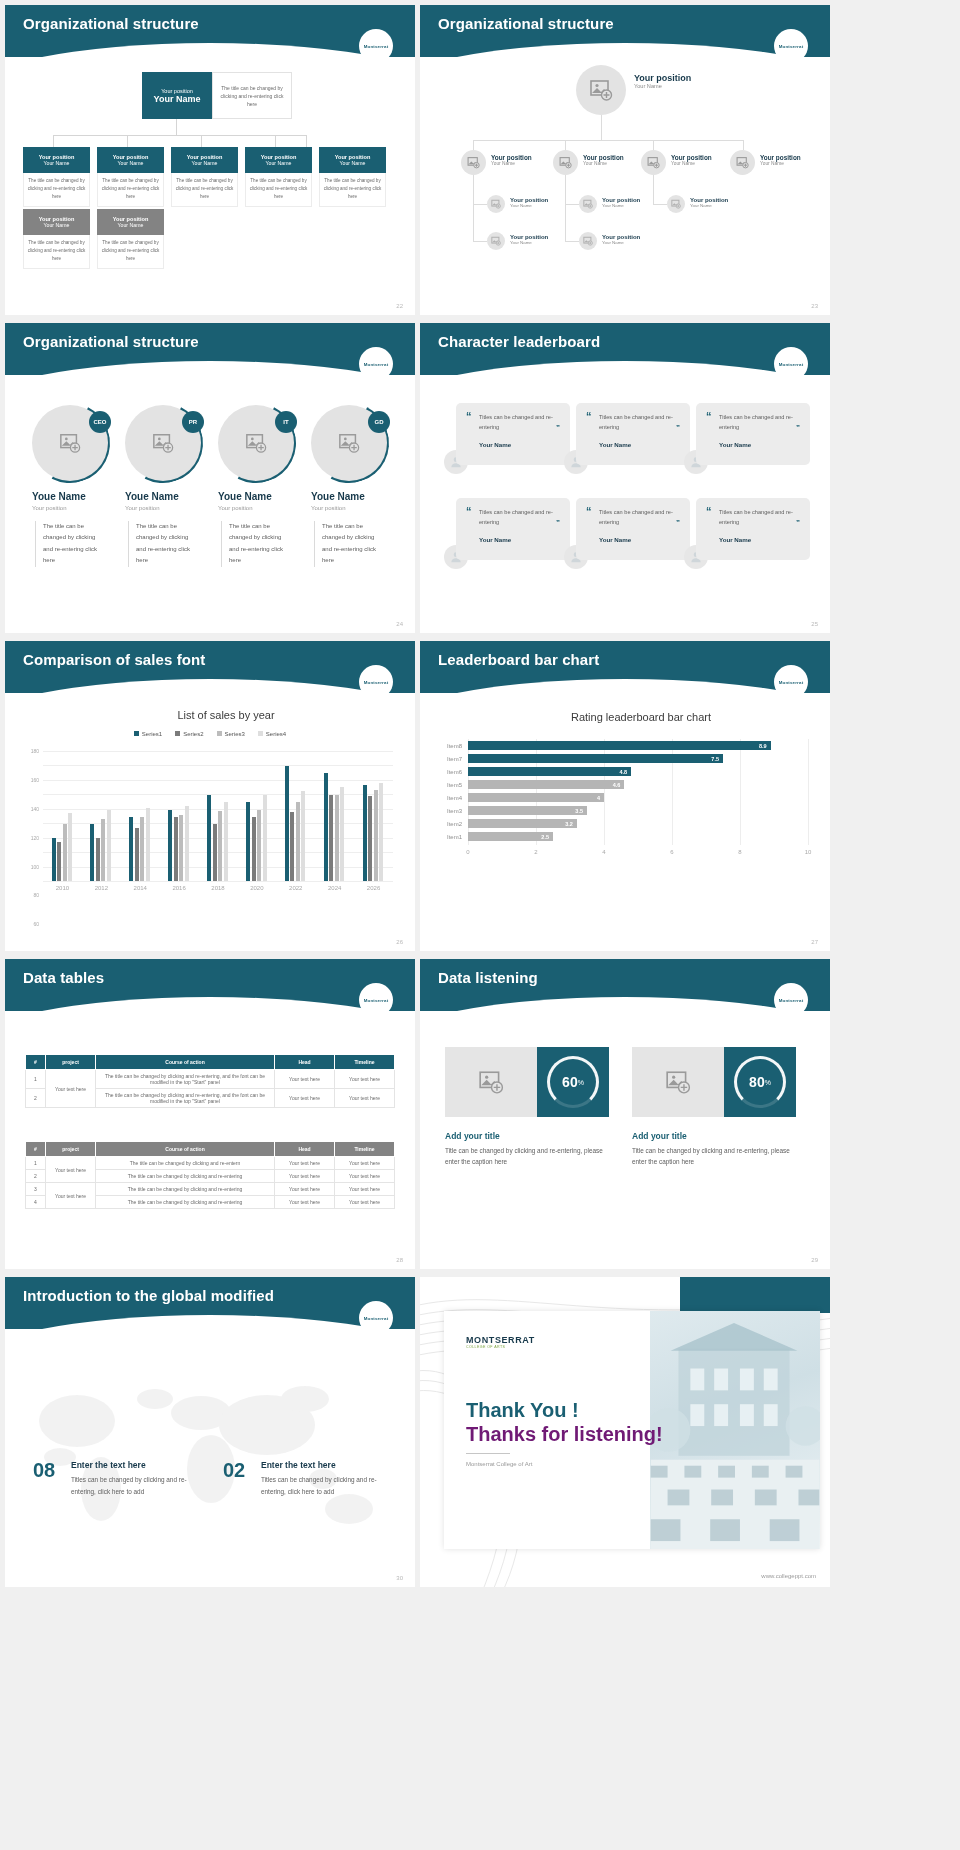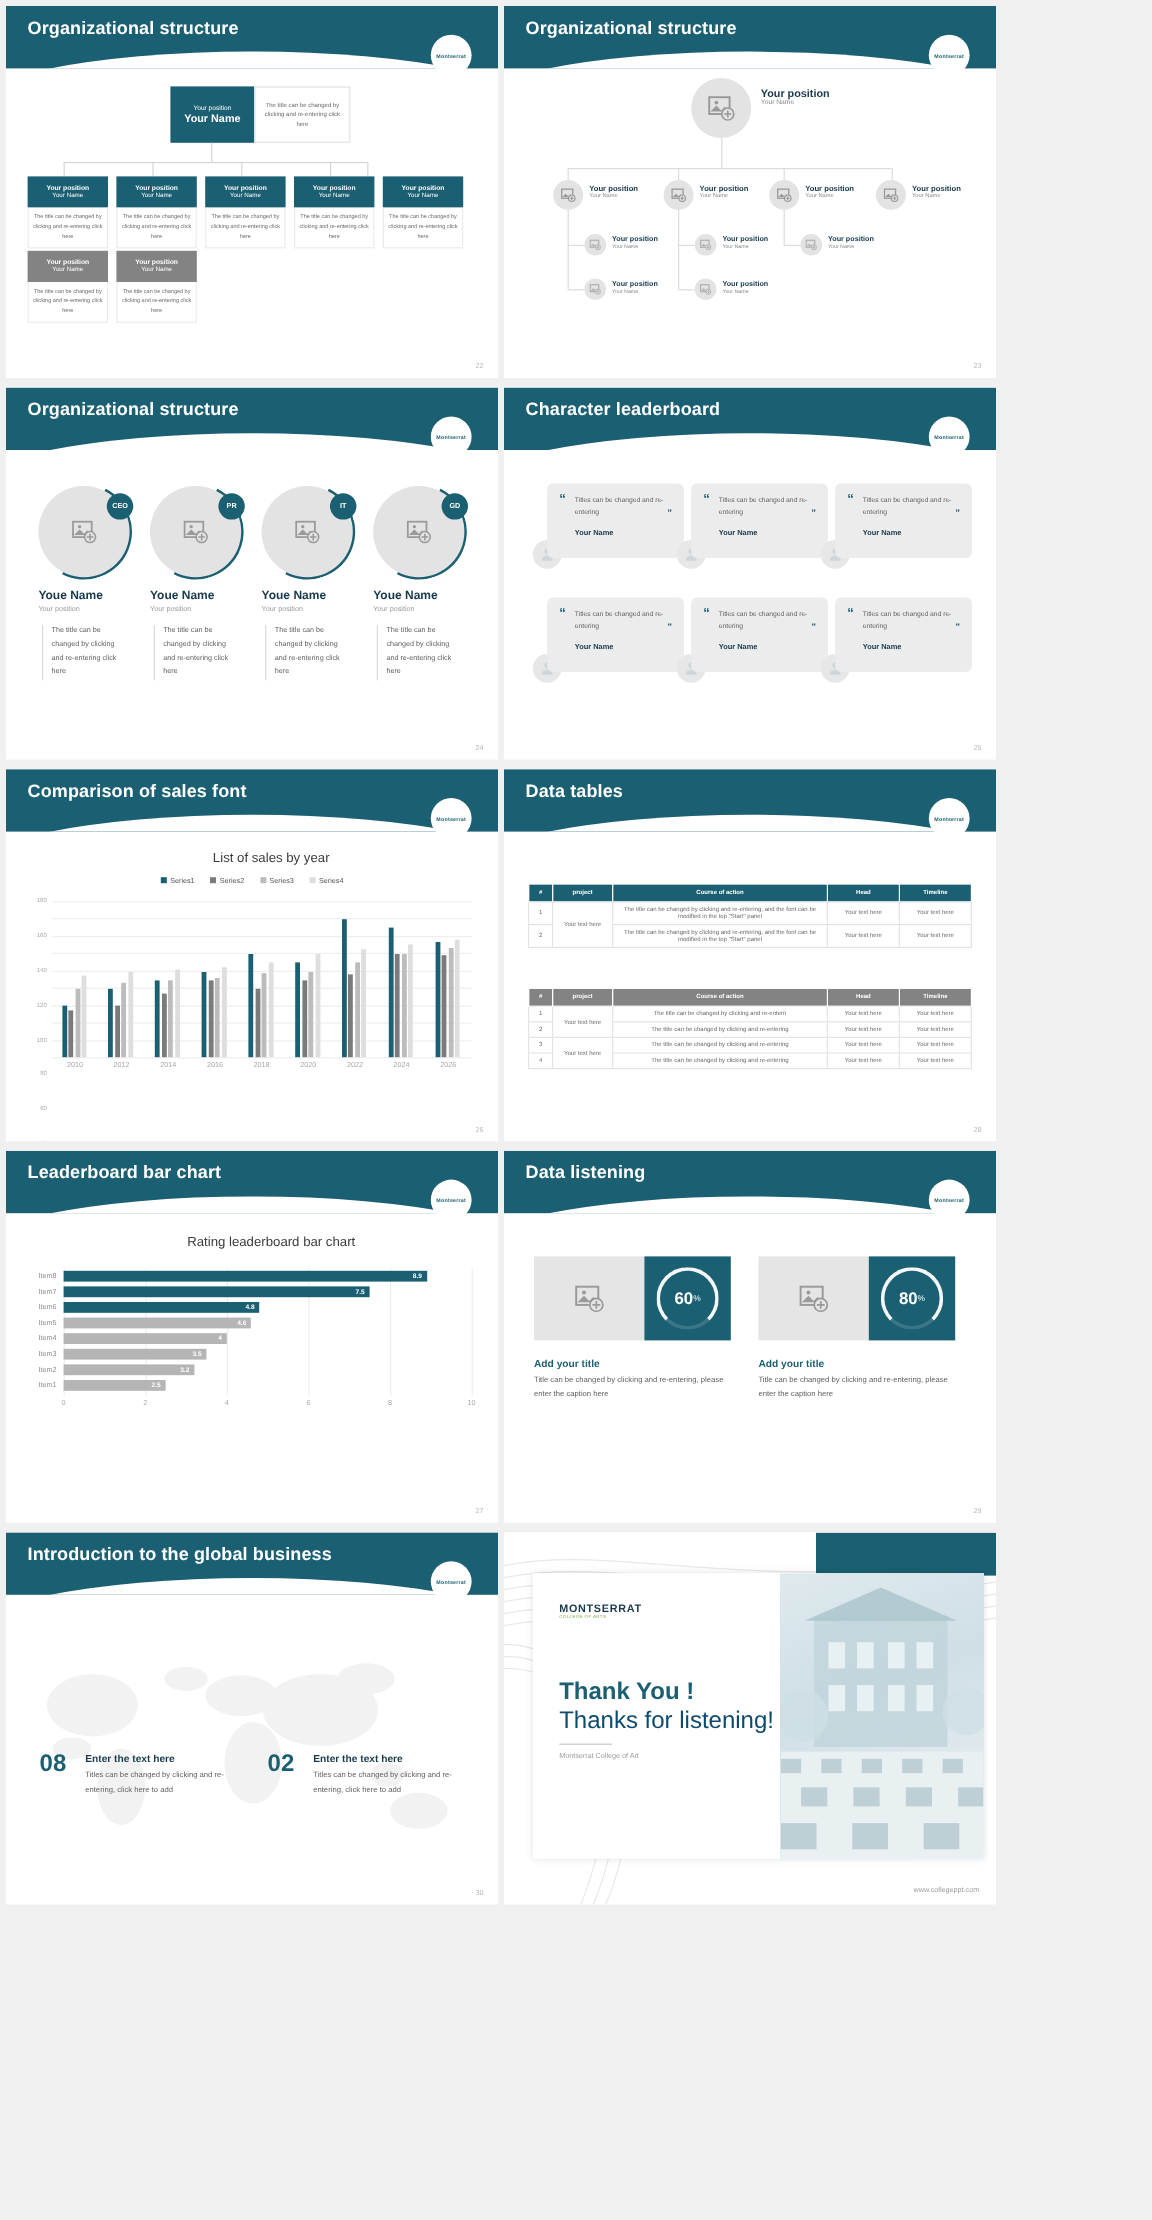--- a/index.html
+++ b/index.html
@@ -159,21 +159,21 @@
   .ty{ position:absolute; inset:0; background:#fff; overflow:hidden;}
   .ty-corner{ position:absolute; right:0; top:0; width:150px; height:36px; background:#1a5f72;}
   .ty-card{ position:absolute; left:24px; top:34px; right:10px; bottom:38px; background:#fff;
             box-shadow:0 0 6px rgba(0,0,0,.12); overflow:hidden;}
   .ty-photo{ position:absolute; right:0; top:0; width:170px; height:100%;
              background:linear-gradient(160deg,#dfeaee 0%,#cfdfe5 40%,#eef4f6 100%); }
   .ty-logo{ position:absolute; left:22px; top:24px; }
   .ty-logo .m{ font-size:9px; font-weight:bold; color:#17394b; letter-spacing:.6px;}
   .ty-logo .s{ font-size:3.6px; color:#7aa23c; letter-spacing:.4px;}
   .ty-h1{ position:absolute; left:22px; top:88px; font-size:20px; font-weight:bold; color:#1a5f72;}
-  .ty-h2{ position:absolute; left:22px; top:112px; font-size:20px; font-weight:normal; color:#0c4a6e;}
+  .ty-h2{ position:absolute; left:22px; top:112px; font-size:20px; font-weight:bold; color:#701a75;}
   .ty-rule{ position:absolute; left:22px; top:142px; width:44px; height:1px; background:#c6c6c6;}
   .ty-sub{ position:absolute; left:22px; top:150px; font-size:6px; color:#9a9a9a;}
   .ty-foot{ position:absolute; right:14px; bottom:8px; font-size:6px; color:#9a9a9a;}
 </style>
 </head>
 <body>
 
 <div class="grid">
 
   <div class="slide">
@@ -667,92 +667,20 @@
         <div class="xtick" style="left: 291.667px;">2024</div>
         <div class="grp" style="left: 319.667px;">
           <div class="bar" style="height: 96.0556px; background: rgb(26, 95, 114);"></div>
           <div class="bar" style="height: 85.2222px; background: rgb(123, 123, 123);"></div>
           <div class="bar" style="height: 91px; background: rgb(188, 188, 188);"></div>
           <div class="bar" style="height: 98.2222px; background: rgb(222, 222, 222);"></div>
         </div>
         <div class="xtick" style="left: 330.556px;">2026</div>
       </div>
     <div class="pagenum">26</div>
-  </div>
-
-  <div class="slide">
-    <div class="band"></div>
-    <div class="slide-title">Data tables</div>
-    <div class="logo-badge">
-        <span>Montserrat</span>
-      </div>
-
-    <table class="dt" style="left:20px;top:95px;width:370px">
-      <tbody>
-          <tr>
-        <th style="width:20px">#</th>
-        <th style="width:50px">project</th>
-        <th>Course of action</th>
-        <th style="width:60px">Head</th>
-        <th style="width:60px">Timeline</th>
-      </tr>
-      <tr>
-        <td>1</td>
-        <td rowspan="2">Your text here</td>
-        <td>The title can be changed by clicking and re-entering, and the font can be modified in the top "Start" panel</td>
-        <td>Your text here</td>
-        <td>Your text here</td>
-      </tr>
-      <tr>
-        <td>2</td>
-        <td>The title can be changed by clicking and re-entering, and the font can be modified in the top "Start" panel</td>
-        <td>Your text here</td>
-        <td>Your text here</td>
-      </tr>
-    </tbody>
-      </table>
-
-    <table class="dt" style="left:20px;top:182px;width:370px">
-      <tbody>
-          <tr>
-        <th class="grey" style="width:20px">#</th>
-        <th class="grey" style="width:50px">project</th>
-        <th class="grey">Course of action</th>
-        <th class="grey" style="width:60px">Head</th>
-        <th class="grey" style="width:60px">Timeline</th>
-      </tr>
-      <tr>
-        <td>1</td>
-        <td rowspan="2">Your text here</td>
-        <td>The title can be changed by clicking and re-entern</td>
-        <td>Your text here</td>
-        <td>Your text here</td>
-      </tr>
-      <tr>
-        <td>2</td>
-        <td>The title can be changed by clicking and re-entering</td>
-        <td>Your text here</td>
-        <td>Your text here</td>
-      </tr>
-      <tr>
-        <td>3</td>
-        <td rowspan="2">Your text here</td>
-        <td>The title can be changed by clicking and re-entering</td>
-        <td>Your text here</td>
-        <td>Your text here</td>
-      </tr>
-      <tr>
-        <td>4</td>
-        <td>The title can be changed by clicking and re-entering</td>
-        <td>Your text here</td>
-        <td>Your text here</td>
-      </tr>
-    </tbody>
-      </table>
-    <div class="pagenum">28</div>
   </div>
 
   <div class="slide">
     <div class="band"></div>
     <div class="slide-title">Leaderboard bar chart</div>
     <div class="logo-badge">
         <span>Montserrat</span>
       </div>
 
     <div class="chart-title" style="top:70px">Rating leaderboard bar chart</div>
@@ -800,20 +728,92 @@
         <div class="lb-row" style="top: 91px; height: 13px;">
           <div class="lb-lab" style="width: 40px;">Item1</div>
           <div class="lb-bar" style="width: 85px; background: rgb(181, 181, 181);">2.5</div>
         </div>
       </div>
     <div class="pagenum">27</div>
   </div>
 
   <div class="slide">
     <div class="band"></div>
+    <div class="slide-title">Data tables</div>
+    <div class="logo-badge">
+        <span>Montserrat</span>
+      </div>
+
+    <table class="dt" style="left:20px;top:95px;width:370px">
+      <tbody>
+          <tr>
+        <th style="width:20px">#</th>
+        <th style="width:50px">project</th>
+        <th>Course of action</th>
+        <th style="width:60px">Head</th>
+        <th style="width:60px">Timeline</th>
+      </tr>
+      <tr>
+        <td>1</td>
+        <td rowspan="2">Your text here</td>
+        <td>The title can be changed by clicking and re-entering, and the font can be modified in the top "Start" panel</td>
+        <td>Your text here</td>
+        <td>Your text here</td>
+      </tr>
+      <tr>
+        <td>2</td>
+        <td>The title can be changed by clicking and re-entering, and the font can be modified in the top "Start" panel</td>
+        <td>Your text here</td>
+        <td>Your text here</td>
+      </tr>
+    </tbody>
+      </table>
+
+    <table class="dt" style="left:20px;top:182px;width:370px">
+      <tbody>
+          <tr>
+        <th class="grey" style="width:20px">#</th>
+        <th class="grey" style="width:50px">project</th>
+        <th class="grey">Course of action</th>
+        <th class="grey" style="width:60px">Head</th>
+        <th class="grey" style="width:60px">Timeline</th>
+      </tr>
+      <tr>
+        <td>1</td>
+        <td rowspan="2">Your text here</td>
+        <td>The title can be changed by clicking and re-entern</td>
+        <td>Your text here</td>
+        <td>Your text here</td>
+      </tr>
+      <tr>
+        <td>2</td>
+        <td>The title can be changed by clicking and re-entering</td>
+        <td>Your text here</td>
+        <td>Your text here</td>
+      </tr>
+      <tr>
+        <td>3</td>
+        <td rowspan="2">Your text here</td>
+        <td>The title can be changed by clicking and re-entering</td>
+        <td>Your text here</td>
+        <td>Your text here</td>
+      </tr>
+      <tr>
+        <td>4</td>
+        <td>The title can be changed by clicking and re-entering</td>
+        <td>Your text here</td>
+        <td>Your text here</td>
+      </tr>
+    </tbody>
+      </table>
+    <div class="pagenum">28</div>
+  </div>
+
+  <div class="slide">
+    <div class="band"></div>
     <div class="slide-title">Data listening</div>
     <div class="logo-badge">
         <span>Montserrat</span>
       </div>
 
     <div class="dc-img" style="left:25px;top:88px;width:92px;height:70px">
       <svg width="26" height="26" viewBox="0 0 24 24">
           <rect x="2" y="3" width="17" height="14" fill="none" stroke="#9a9a9a" stroke-width="1.5"></rect>
           <path d="M3 15l5-5 4 4 3-3 4 4" fill="#9a9a9a"></path>
           <circle cx="8" cy="7.5" r="1.5" fill="#9a9a9a"></circle>
@@ -846,21 +846,21 @@
       </div>
     </div>
     <div class="dc-t" style="left:212px;top:172px">Add your title</div>
     <div class="dc-d" style="left:212px;top:186px;width:170px">Title can be changed by clicking and re-entering, please enter the caption here</div>
 
     <div class="pagenum">29</div>
   </div>
 
   <div class="slide">
     <div class="band"></div>
-    <div class="slide-title">Introduction to the global business</div>
+    <div class="slide-title">Introduction to the global modified</div>
     <div class="logo-badge">
         <span>Montserrat</span>
       </div>
 
     <svg class="map" viewBox="0 0 410 250">
       <g fill="#e6e6e6">
         <ellipse cx="72" cy="92" rx="38" ry="26"></ellipse>
         <ellipse cx="55" cy="128" rx="16" ry="9"></ellipse>
         <ellipse cx="96" cy="160" rx="20" ry="32"></ellipse>
         <ellipse cx="196" cy="84" rx="30" ry="17"></ellipse>

